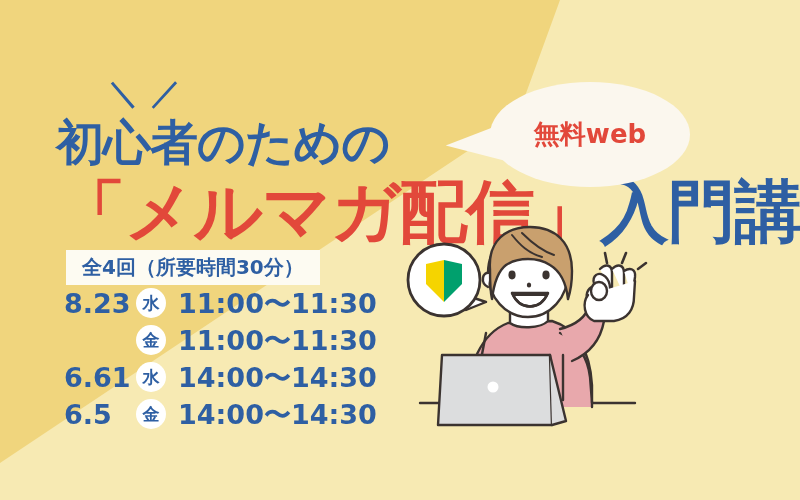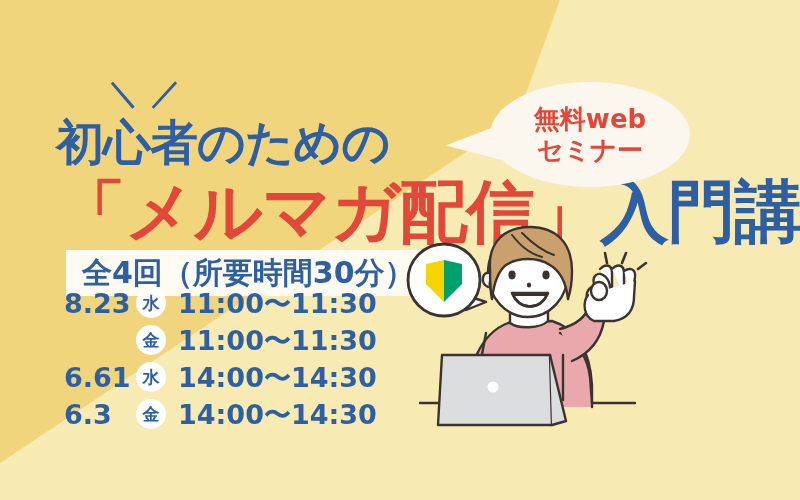--- a/index.html
+++ b/index.html
@@ -46,21 +46,21 @@
     letter-spacing:-1px;white-space:nowrap;
   }
   .title2 .red{color:#E2483A;}
   .title2 .navy{color:#2E5FA3;}
 
   
   .count-box{
     position:absolute;left:66px;top:250px;
     background:#FDFBF2;
     padding:6px 16px 7px 16px;
-    font-size:30px;font-weight:bold;color:#2E5FA3;
+    font-size:20px;font-weight:bold;color:#2E5FA3;
     letter-spacing:0px;white-space:nowrap;line-height:1.1;
   }
 
   
   .schedule{
     position:absolute;left:64px;top:288px;
     display:flex;flex-direction:column;gap:7px;align-items:flex-end;
   }
   .sched-row{
     display:flex;align-items:center;
@@ -137,32 +137,31 @@
     <div class="sched-row">
       <span class="sched-day">金</span>
       <span class="sched-time">11:00〜11:30</span>
     </div>
     <div class="sched-row">
       <span class="sched-date">6.61</span>
       <span class="sched-day">水</span>
       <span class="sched-time">14:00〜14:30</span>
     </div>
     <div class="sched-row">
-      <span class="sched-date">6.3</span>
+      <span class="sched-date">6.5</span>
       <span class="sched-day">金</span>
       <span class="sched-time">14:00〜14:30</span>
     </div>
   </div>
 
   <div class="bubble">
     <div class="bubble-body"></div>
     <div class="bubble-tail"></div>
     <div class="bubble-text">
       <span>無料web</span>
-      <span>セミナー</span>
     </div>
   </div>
 
   <div class="wakaba">
     <svg width="84" height="88" viewBox="0 0 84 88">
       <path d="M62 56 L80 62 L60 70 Z" fill="#FFFFFF" stroke="#3B3330" stroke-width="2.4" stroke-linejoin="round"></path>
       <circle cx="38" cy="40" r="36" fill="#FFFFFF" stroke="#3B3330" stroke-width="2.8"></circle>
       <path d="M38 20 L38 62 L20 44 L20 24 Z" fill="#F5D400"></path>
       <path d="M38 20 L38 62 L56 44 L56 24 Z" fill="#00A06D"></path>
     </svg>

